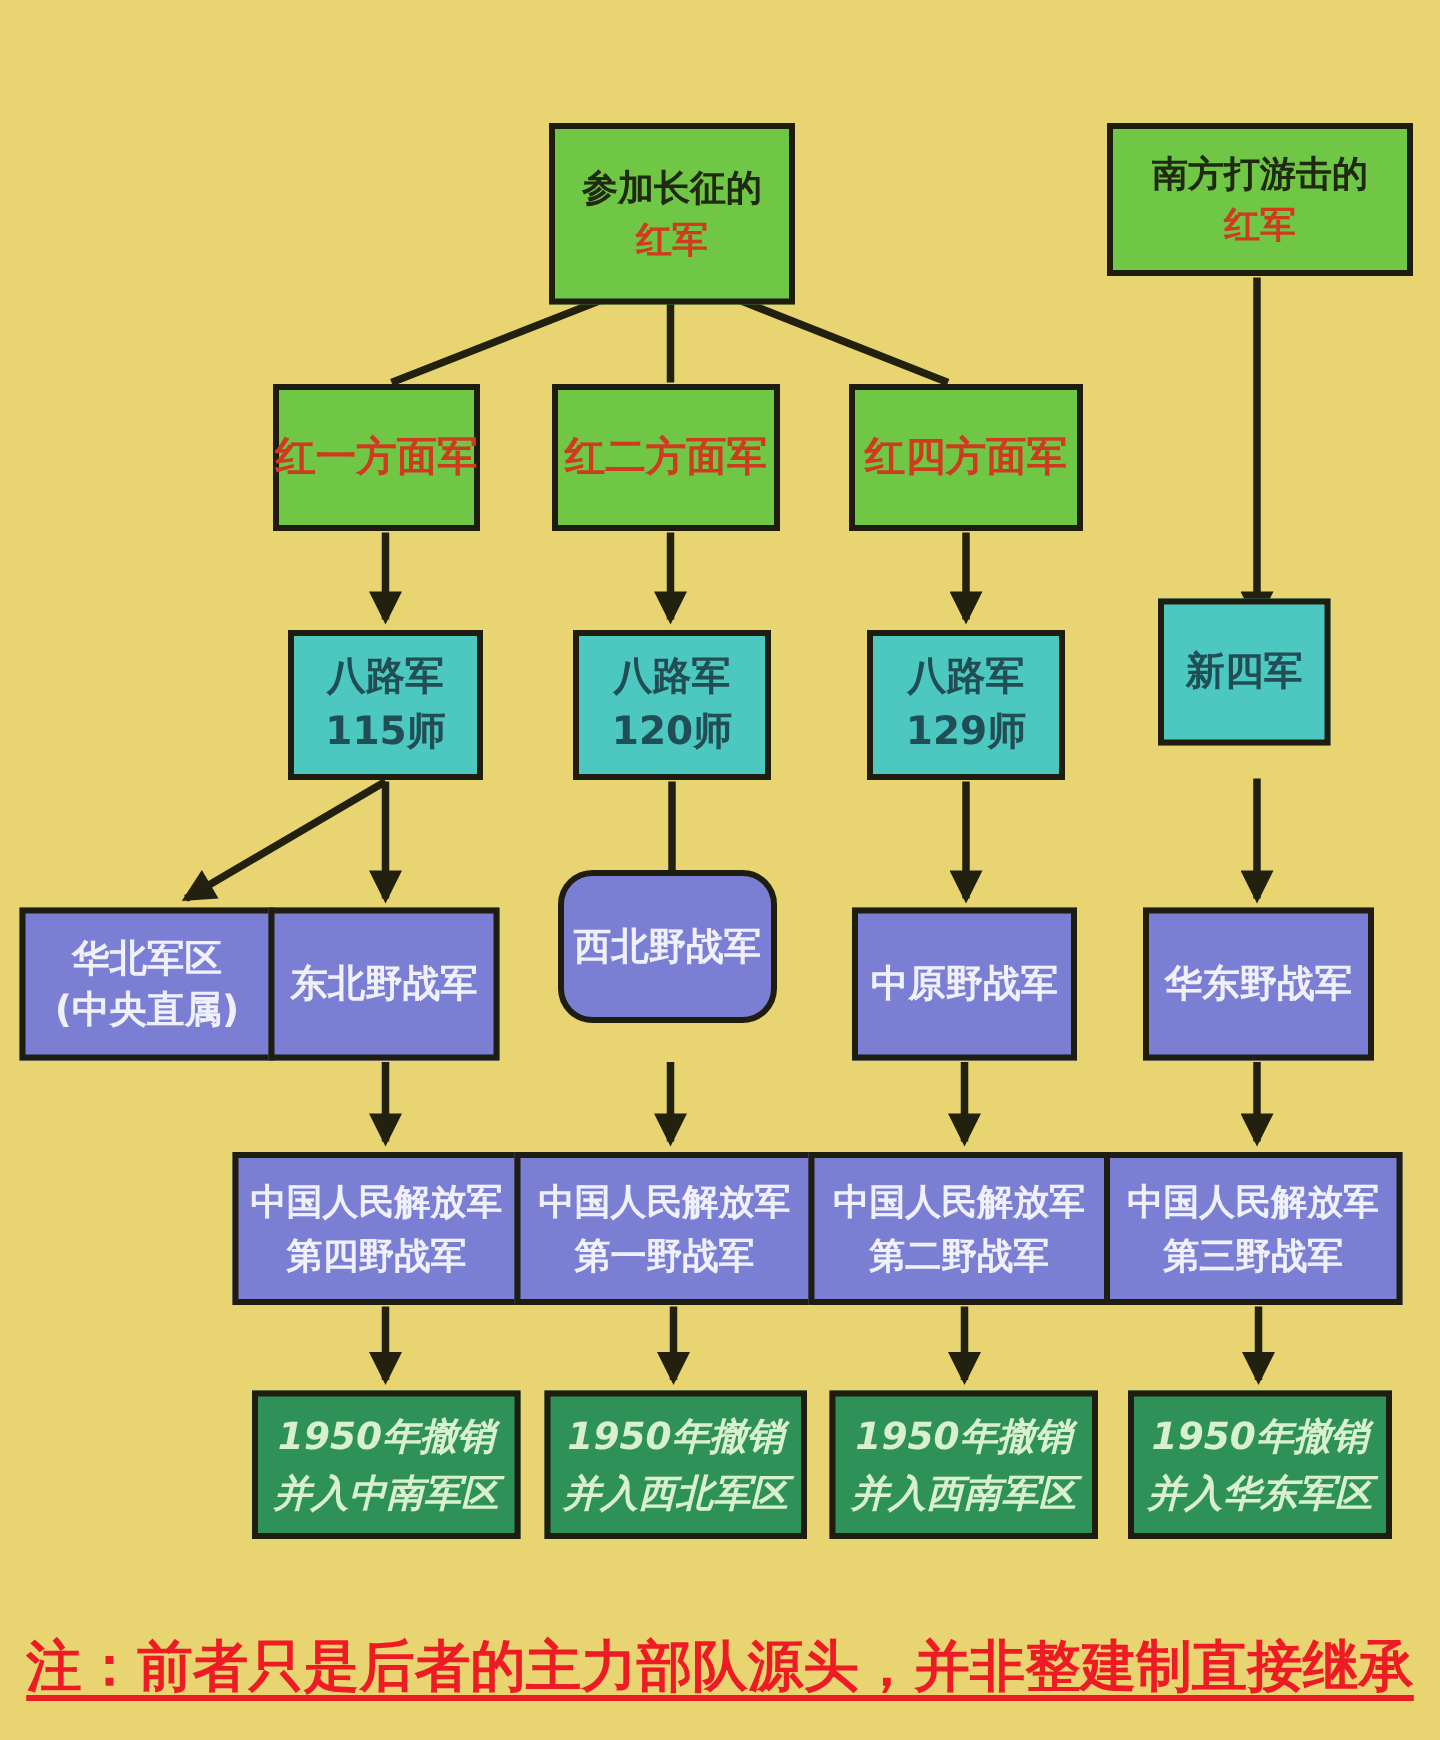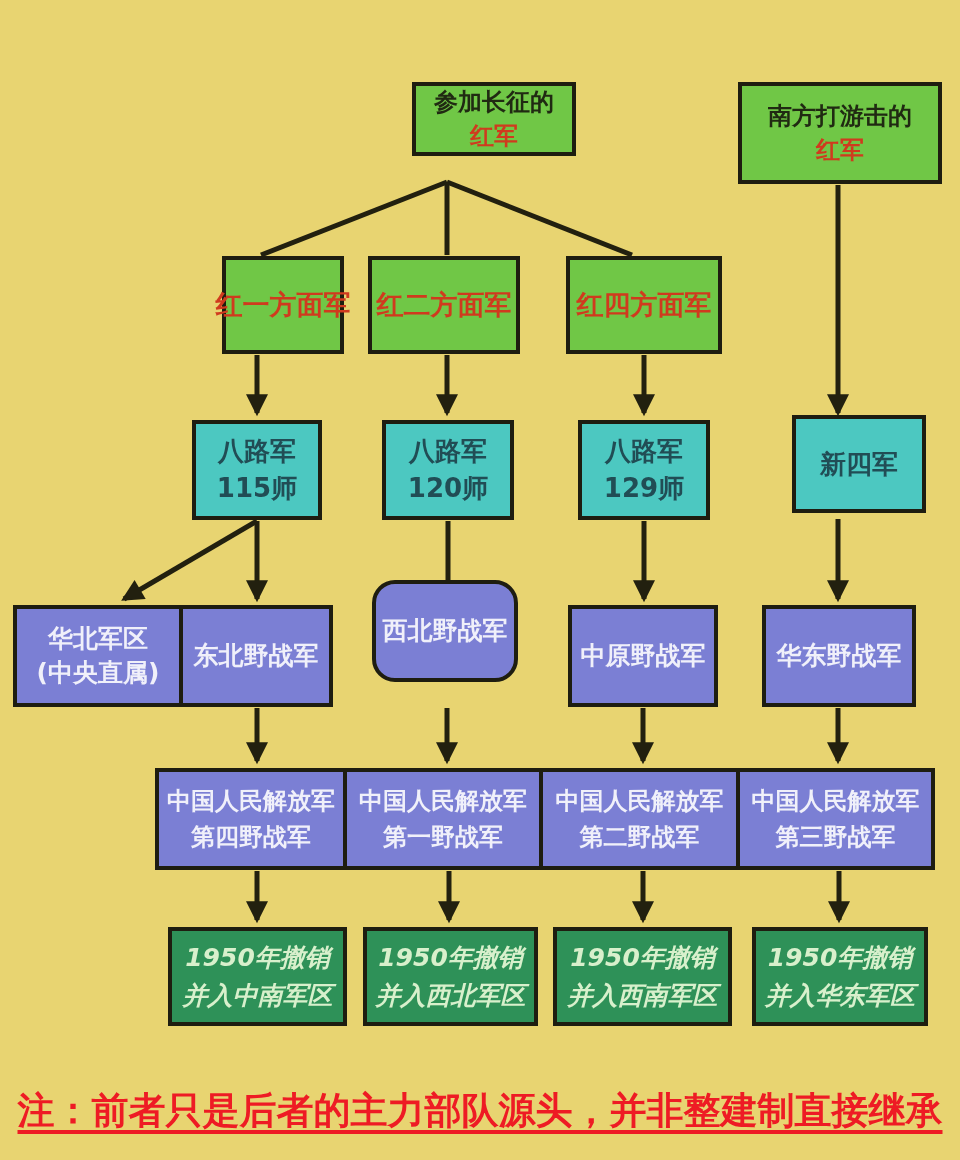--- a/index.html
+++ b/index.html
@@ -68,50 +68,50 @@
       <line x1="257" y1="708" x2="257" y2="761" class="edge" marker-end="url(#ah)"></line>
       <line x1="447" y1="708" x2="447" y2="761" class="edge" marker-end="url(#ah)"></line>
       <line x1="643" y1="708" x2="643" y2="761" class="edge" marker-end="url(#ah)"></line>
       <line x1="838" y1="708" x2="838" y2="761" class="edge" marker-end="url(#ah)"></line>
       <line x1="257" y1="871" x2="257" y2="920" class="edge" marker-end="url(#ah)"></line>
       <line x1="449" y1="871" x2="449" y2="920" class="edge" marker-end="url(#ah)"></line>
       <line x1="643" y1="871" x2="643" y2="920" class="edge" marker-end="url(#ah)"></line>
       <line x1="839" y1="871" x2="839" y2="920" class="edge" marker-end="url(#ah)"></line>
     </svg>
   <div id="nodes">
-      <div class="node origin fill-green" style="left: 366px; top: 82px; width: 164px; height: 74px; margin-left: 46px;">
+      <div class="node origin fill-green" style="left: 366px; top: 82px; width: 164px; height: 121px;">
         <div class="ln c-ink">参加长征的</div>
         <div class="ln c-red">红军</div>
       </div>
       <div class="node origin fill-green" style="left: 738px; top: 82px; width: 204px; height: 102px;">
         <div class="ln c-ink">南方打游击的</div>
         <div class="ln c-red">红军</div>
       </div>
-      <div class="node front-army fill-green" style="left: 182px; top: 256px; width: 122px; height: 98px; margin-left: 40px;">
+      <div class="node front-army fill-green" style="left: 182px; top: 256px; width: 138px; height: 98px;">
         <div class="ln c-red">红一方面军</div>
       </div>
       <div class="node front-army fill-green" style="left: 368px; top: 256px; width: 152px; height: 98px;">
         <div class="ln c-red">红二方面军</div>
       </div>
       <div class="node front-army fill-green" style="left: 566px; top: 256px; width: 156px; height: 98px;">
         <div class="ln c-red">红四方面军</div>
       </div>
       <div class="node division fill-teal" style="left: 192px; top: 420px; width: 130px; height: 100px;">
         <div class="ln c-teal">八路军</div>
         <div class="ln c-teal">115师</div>
       </div>
       <div class="node division fill-teal" style="left: 382px; top: 420px; width: 132px; height: 100px;">
         <div class="ln c-teal">八路军</div>
         <div class="ln c-teal">120师</div>
       </div>
       <div class="node division fill-teal" style="left: 578px; top: 420px; width: 132px; height: 100px;">
         <div class="ln c-teal">八路军</div>
         <div class="ln c-teal">129师</div>
       </div>
-      <div class="node division fill-teal" style="left: 772px; top: 415px; width: 134px; height: 98px; margin-left: 20px;">
+      <div class="node division fill-teal" style="left: 772px; top: 399px; width: 115px; height: 98px;">
         <div class="ln c-teal">新四军</div>
       </div>
       <div class="node field-army fill-purple" style="left: 13px; top: 605px; width: 170px; height: 102px;">
         <div class="ln c-white">华北军区</div>
         <div class="ln c-white">(中央直属)</div>
       </div>
       <div class="node field-army fill-purple" style="left: 179px; top: 605px; width: 154px; height: 102px;">
         <div class="ln c-white">东北野战军</div>
       </div>
       <div class="node field-army fill-purple" style="left: 372px; top: 580px; width: 146px; height: 102px; border-radius: 23px;">

